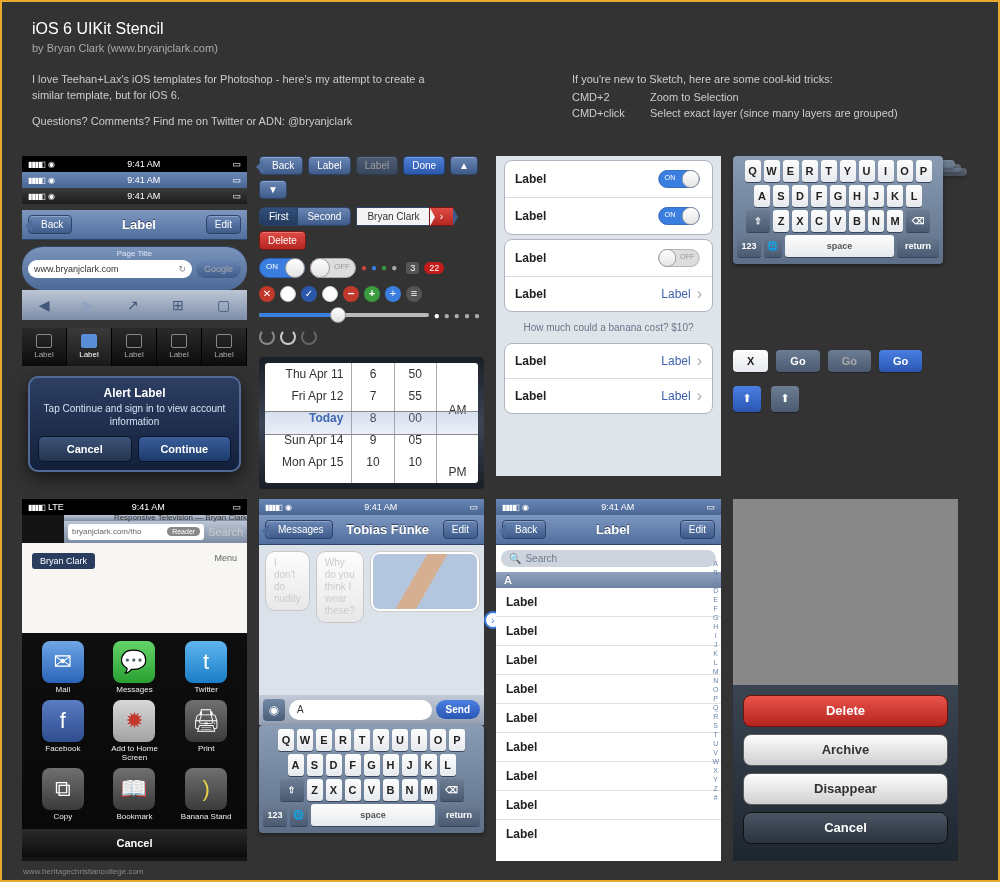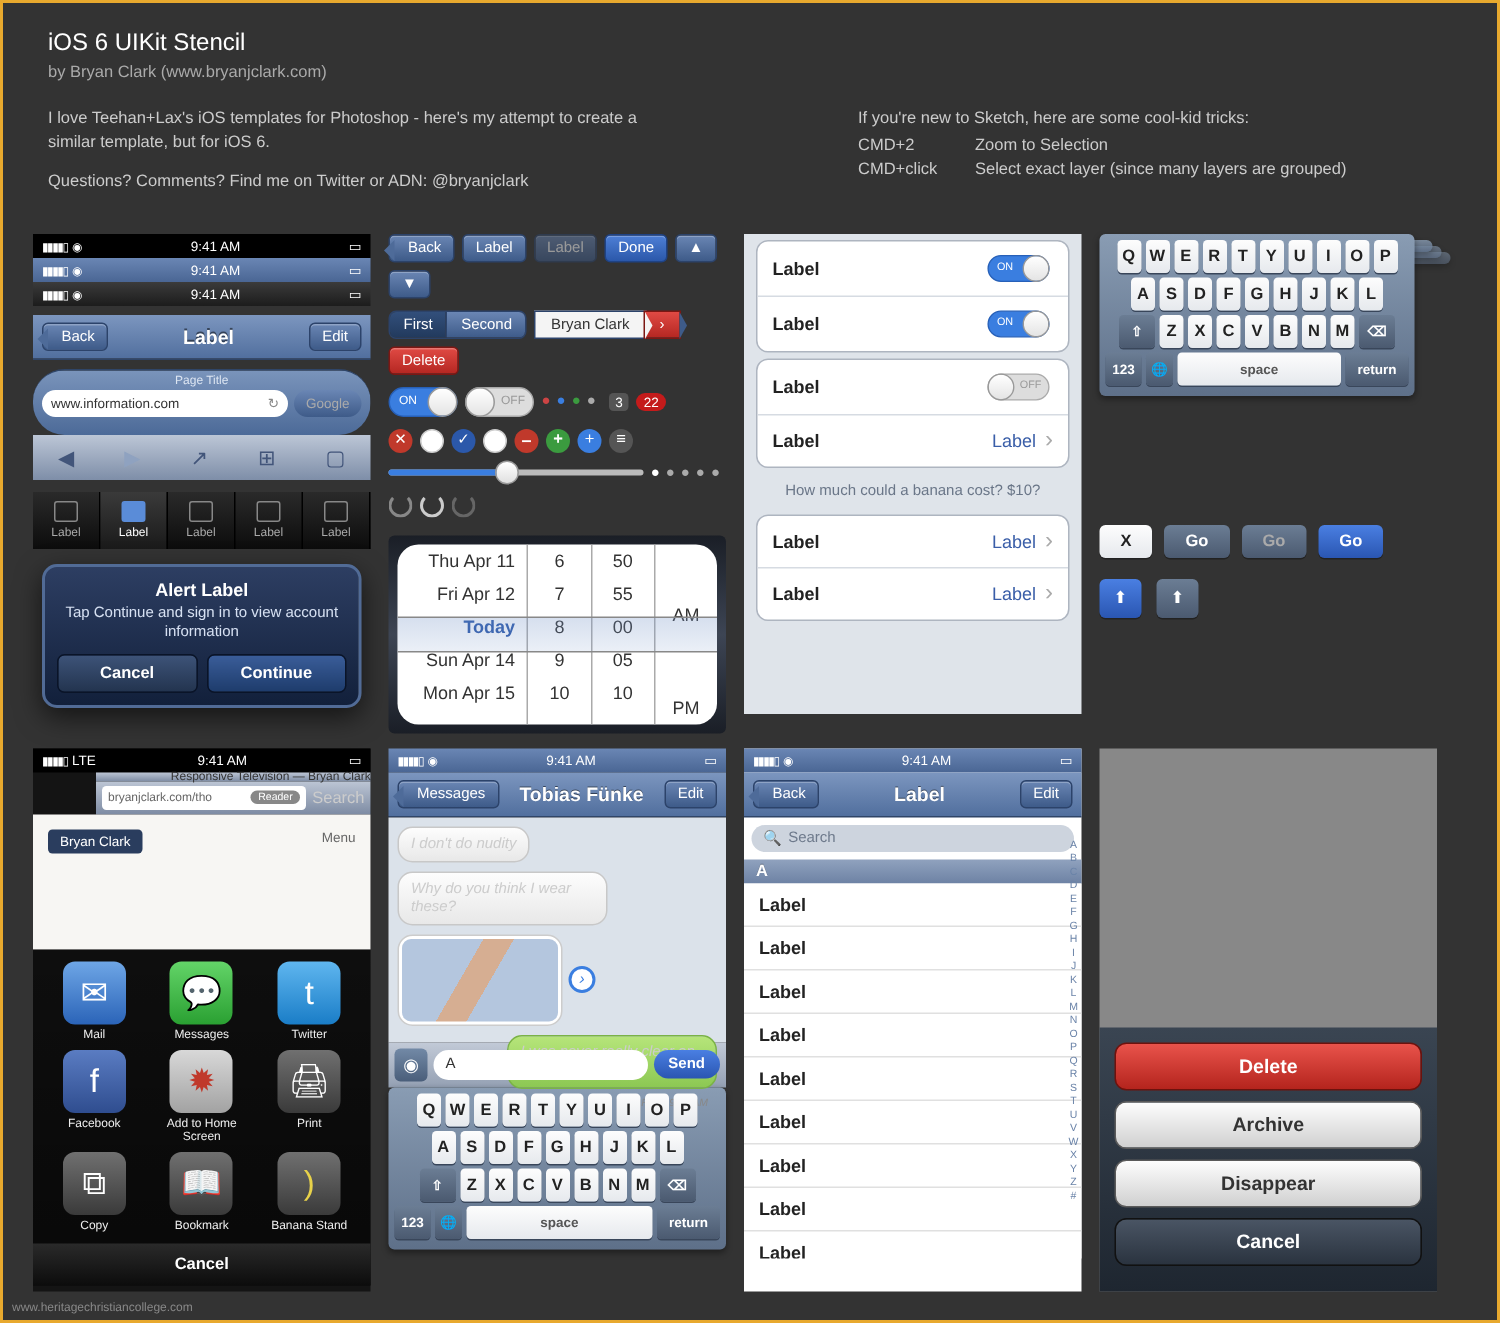--- a/index.html
+++ b/index.html
@@ -101,21 +101,21 @@
   .c-menu{background:#555;} .c-menu::after{content:"≡";color:#fff;font-size:11px;display:block;text-align:center;line-height:15px;}
 
   .slider { flex:1; height:4px; background:#bbb; border-radius:3px; position:relative; }
   .slider::before{content:"";position:absolute;left:0;top:0;height:4px;width:45%;background:#3a7ee0;border-radius:3px;}
   .slider .th{position:absolute;left:42%;top:-6px;width:16px;height:16px;border-radius:50%;background:linear-gradient(#fff,#e0e0e0);border:1px solid #999;}
 
   .spinner{width:16px;height:16px;border:2px solid #888;border-top-color:transparent;border-radius:50%;display:inline-block;}
 
   
   .picker { margin-top:12px; background:linear-gradient(#1a1e26,#3d4554,#1a1e26); padding:6px; border-radius:4px; }
-  .picker-inner{ background:#fff; display:flex; height:120px; overflow:hidden; position:relative; border-radius:14px;}
+  .picker-inner{ background:#fff; display:flex; height:120px; overflow:hidden; position:relative; border-radius:3px;}
   .picker-col{ flex:1; display:flex; flex-direction:column; text-align:center; font-size:12px; border-right:1px solid #aaa;}
   .picker-col:last-child{border-right:none;}
   .picker-col div{ padding:4px 4px; color:#333;}
   .picker-sel{ position:absolute; top:48px; left:0; right:0; height:24px; border-top:1px solid #888;border-bottom:1px solid #888;background:linear-gradient(rgba(120,150,200,.3),rgba(120,150,200,.15));}
   .picker .today{ color:#2b58aa; font-weight:bold;}
 
   
   .tableview { background:#dfe4ea; font-size:12px; color:#333; padding-bottom:6px; }
   .tv-sec-head { padding:8px 10px 4px 10px; color:#4a5a72; font-weight:bold; text-shadow:0 1px 0 #fff;}
   .tv-foot { text-align:center; color:#6a7688; padding:6px; font-size:10px;}
@@ -158,21 +158,21 @@
   .share-item{display:flex;flex-direction:column;align-items:center;gap:2px;color:#eee;font-size:8px;}
   .share-icon{width:42px;height:42px;border-radius:8px;display:flex;align-items:center;justify-content:center;font-size:22px;color:#fff;}
   .si-mail{background:linear-gradient(#6ea6e6,#2b64b8);} .si-msg{background:linear-gradient(#63d468,#2aa032);}
   .si-tw{background:linear-gradient(#5fb6ef,#1a7dc7);} .si-fb{background:linear-gradient(#5a7cc2,#2f4d8f);}
   .si-home{background:linear-gradient(#d8d8d8,#a2a2a2);color:#c0392b;} .si-print{background:linear-gradient(#707070,#3a3a3a);}
   .si-copy{background:linear-gradient(#707070,#3a3a3a);} .si-book{background:linear-gradient(#707070,#3a3a3a);}
   .si-banana{background:linear-gradient(#707070,#3a3a3a);color:#e8d24a;}
   .cancel-bar{background:linear-gradient(#2a2a2a,#0c0c0c);text-align:center;color:#fff;font-size:11px;padding:8px;font-weight:bold;}
 
   
-  .msg-list{background:#dbe2ea;padding:6px;display:flex;flex-direction:column;gap:6px;height:150px;font-style:italic;}
+  .msg-list{background:#dbe2ea;padding:6px;display:flex;gap:6px;height:150px;}
   .bubble{max-width:140px;padding:5px 8px;border-radius:10px;font-size:10px;line-height:1.2;}
   .bubble.rx{background:linear-gradient(#fdfdfd,#e8e8e8);border:1px solid #c8c8c8;align-self:flex-start;}
   .bubble.tx{background:linear-gradient(#b6e57a,#8cc853);border:1px solid #7ab246;align-self:flex-end;}
   .bubble.photo{padding:2px;background:#fff;border:1px solid #ccc;align-self:flex-start;width:110px;}
   .bubble.photo .p{width:100%;height:55px;background:linear-gradient(120deg,#b4c6de 40%,#d6ae92 40%,#d6ae92 55%,#b4c6de 55%);border-radius:6px;}
   .chev-blue{width:18px;height:18px;border-radius:50%;background:#fff;border:2px solid #3a7ee0;color:#3a7ee0;align-self:center;display:flex;align-items:center;justify-content:center;font-size:11px;margin-left:4px;}
   .sendbar{background:linear-gradient(#c2cad7,#94a0b3);display:flex;align-items:center;gap:4px;padding:4px;}
   .sendbar .cam{width:22px;height:22px;border-radius:4px;background:linear-gradient(#7289a6,#4a5e7a);color:#fff;display:flex;align-items:center;justify-content:center;font-size:12px;}
   .sendbar .inp{flex:1;background:#fff;border-radius:10px;height:20px;padding:0 8px;font-size:10px;display:flex;align-items:center;color:#333;}
   .sendbar .send{padding:4px 10px;border-radius:10px;background:linear-gradient(#4a7fe2,#2a56b2);color:#fff;font-size:10px;font-weight:bold;}
@@ -185,21 +185,21 @@
   .idx-list .r{padding:7px 10px;border-bottom:1px solid #e0e0e0;font-size:12px;font-weight:bold;color:#222;}
   .idx-strip{position:absolute;right:2px;top:60px;color:#6a83a8;font-size:7px;line-height:9px;display:flex;flex-direction:column;align-items:center;}
 
   
   .dim-bg{background:#888;height:362px;position:relative;}
   .sheet{position:absolute;bottom:0;left:0;right:0;background:linear-gradient(#3a4552,#1e2630);padding:10px;}
   .sheet-btn{display:block;width:100%;margin-bottom:7px;height:32px;border-radius:8px;font-size:13px;font-weight:bold;color:#333;background:linear-gradient(#fdfdfd,#d0d0d0);border:1px solid #5a5a5a;}
   .sheet-btn.red{background:linear-gradient(#e9534b,#b4241d);color:#fff;border-color:#6d120d;}
   .sheet-btn.cancel{background:linear-gradient(#4a5564,#2a333f);color:#fff;border-color:#111;margin-top:4px;}
 
-  .watermark{position:absolute;bottom:4px;left:6px;color:#888;font-size:8px;}
+  .watermark{position:absolute;bottom:4px;left:21px;color:#888;font-size:8px;}
   
   .col1{display:flex;flex-direction:column;}
   .col2{padding:0;}
 </style>
 </head>
 <body>
 
 <div class="header">
   <div class="title">iOS 6 UIKit Stencil</div>
   <div class="byline">by Bryan Clark (www.bryanjclark.com)</div>
@@ -254,21 +254,21 @@
     <div class="navbar">
       <span class="nav-btn back">Back</span>
       <span class="nav-title">Label</span>
       <span class="nav-btn">Edit</span>
     </div>
     <div style="height:6px;"></div>
     <div class="toolbar" style="flex-direction:column;height:44px;gap:2px;padding-top:2px;border-radius:21px;">
       <span style="font-size:8px;color:#dce5f2;">Page Title</span>
       <div style="display:flex;gap:4px;width:100%;">
         <div class="field">
-            <span>www.information.com</span>
+            <span>www.bryanjclark.com</span>
             <span style="margin-left:auto;color:#888;">↻</span>
           </div>
         <div class="gbtn">Google</div>
       </div>
     </div>
     <div class="safari-bar">
       <span>◀</span>
       <span style="color:#8fa2c0;">▶</span>
       <span>↗</span>
       <span>⊞</span>

